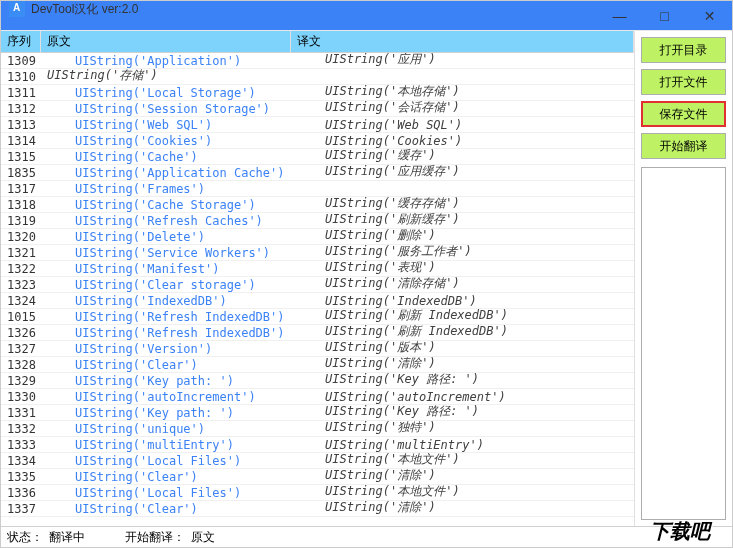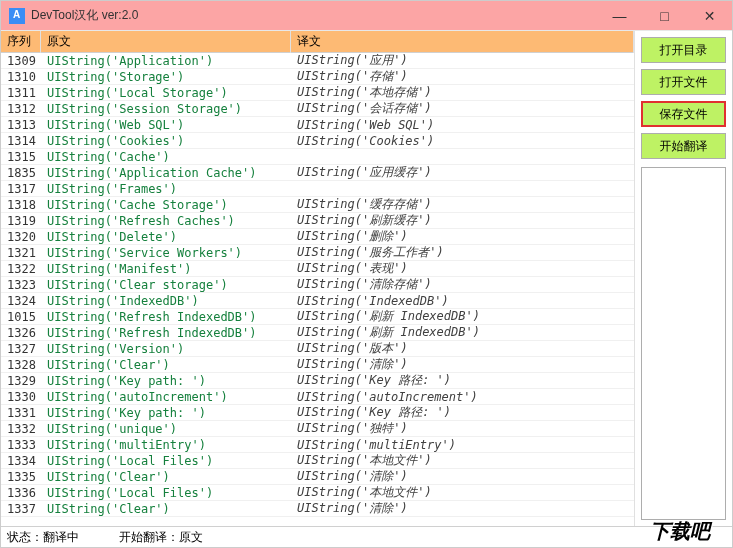--- a/index.html
+++ b/index.html
@@ -1,40 +1,40 @@
 <!DOCTYPE html>
 <html><head>
 <meta charset="utf-8">
 <style>
 * { margin: 0; padding: 0; box-sizing: border-box; }
 body { font-family: "Microsoft YaHei", SimSun, sans-serif; font-size: 12px; background: #fff; width: 733px; height: 548px; overflow: hidden; position: relative; border: 1px solid #ccc; }
-.titlebar { height: 30px; background: #fca5a5; display: flex; align-items: center; padding-left: 8px; border-bottom: 1px solid #e8e8e8; }
+.titlebar { height: 30px; background: #3b82f6; display: flex; align-items: flex-start; padding-left: 8px; border-bottom: 1px solid #e8e8e8; }
 .title-icon { width: 16px; height: 16px; background: #3a8df5; margin-right: 6px; display: inline-block; position: relative; }
 .title-icon::after { content: "A"; color: #fff; font-size: 10px; position: absolute; left: 4px; top: 1px; font-weight: bold; }
 .title-text { flex: 1; font-size: 12px; color: #333; }
 .win-controls { display: flex; height: 100%; }
 .win-btn { width: 45px; height: 30px; display: flex; align-items: center; justify-content: center; cursor: pointer; font-size: 14px; color: #333; font-family: Arial; }
 .content { display: flex; height: 495px; }
 .table-area { flex: 1; display: flex; flex-direction: column; overflow: hidden; }
-.table-header { display: flex; background: #fdba74; border-bottom: 1px solid #d0d0d0; height: 22px; align-items: center; font-size: 12px; }
+.table-header { display: flex; background: #7dd3fc; border-bottom: 1px solid #d0d0d0; height: 22px; align-items: center; font-size: 12px; }
 .th { padding: 3px 6px; border-right: 1px solid #e0e0e0; }
 .th-seq { width: 40px; }
 .th-orig { width: 250px; }
 .th-trans { flex: 1; }
 .table-body { flex: 1; overflow-y: auto; overflow-x: hidden; font-family: SimSun, monospace; font-size: 12px; }
-.row { display: flex; height: 16px; align-items: center; border-bottom: 1px solid #f0f0f0; white-space: nowrap; }
+.row { display: flex; height: 16px; align-items: flex-end; border-bottom: 1px solid #f0f0f0; white-space: nowrap; }
 .td-seq { width: 40px; padding-left: 6px; color: #333; }
-.td-orig { width: 250px; padding-left: 6px; color: #15803d; overflow: hidden; }
+.td-orig { width: 250px; padding-left: 6px; color: #3b82f6; overflow: hidden; margin-left: 28px; }
 .td-trans { flex: 1; padding-left: 6px; color: #404040; overflow: hidden; font-style: italic; }
 .sidebar { width: 98px; padding: 6px; border-left: 1px solid #e0e0e0; display: flex; flex-direction: column; gap: 6px; }
 .side-btn { height: 26px; background: #bef264; border: 1px solid #adadad; font-size: 12px; cursor: pointer; display: flex; align-items: center; justify-content: center; }
 .side-btn.highlighted { border: 2px solid #e03030; }
 .side-panel { flex: 1; background: #fff; border: 1px solid #adadad; margin-top: 2px; }
 .statusbar { height: 22px; border-top: 1px solid #d0d0d0; display: flex; align-items: center; font-size: 12px; padding: 0 6px; gap: 40px; }
-.status-item { display: flex; }
+.status-item { display: flex; gap: 6px; }
 .watermark { position: absolute; right: 22px; bottom: 2px; font-size: 20px; font-weight: bold; color: #000; font-style: italic; pointer-events: none; text-shadow: 1px 1px 0 #fff; z-index: 10; }
 .table-body::-webkit-scrollbar { width: 16px; }
 .table-body::-webkit-scrollbar-track { background: #f0f0f0; }
 .table-body::-webkit-scrollbar-thumb { background: #c0c0c0; border: 1px solid #a0a0a0; }
 </style>
 </head>
 <body>
 
 <div class="titlebar">
   <span class="title-icon"></span>
@@ -54,21 +54,20 @@
       <div class="th th-trans">译文</div>
     </div>
     <div class="table-body" id="table-body">
         <div class="row">
           <div class="td-seq">1309</div>
           <div class="td-orig">UIString('Application')</div>
           <div class="td-trans">UIString('应用')</div>
         </div>
         <div class="row">
           <div class="td-seq">1310</div>
-          <div class="td-orig">UIString('Storage')</div>
           <div class="td-trans">UIString('存储')</div>
         </div>
         <div class="row">
           <div class="td-seq">1311</div>
           <div class="td-orig">UIString('Local Storage')</div>
           <div class="td-trans">UIString('本地存储')</div>
         </div>
         <div class="row">
           <div class="td-seq">1312</div>
           <div class="td-orig">UIString('Session Storage')</div>
@@ -80,20 +79,21 @@
           <div class="td-trans">UIString('Web SQL')</div>
         </div>
         <div class="row">
           <div class="td-seq">1314</div>
           <div class="td-orig">UIString('Cookies')</div>
           <div class="td-trans">UIString('Cookies')</div>
         </div>
         <div class="row">
           <div class="td-seq">1315</div>
           <div class="td-orig">UIString('Cache')</div>
+          <div class="td-trans">UIString('缓存')</div>
         </div>
         <div class="row">
           <div class="td-seq">1835</div>
           <div class="td-orig">UIString('Application Cache')</div>
           <div class="td-trans">UIString('应用缓存')</div>
         </div>
         <div class="row">
           <div class="td-seq">1317</div>
           <div class="td-orig">UIString('Frames')</div>
         </div>

